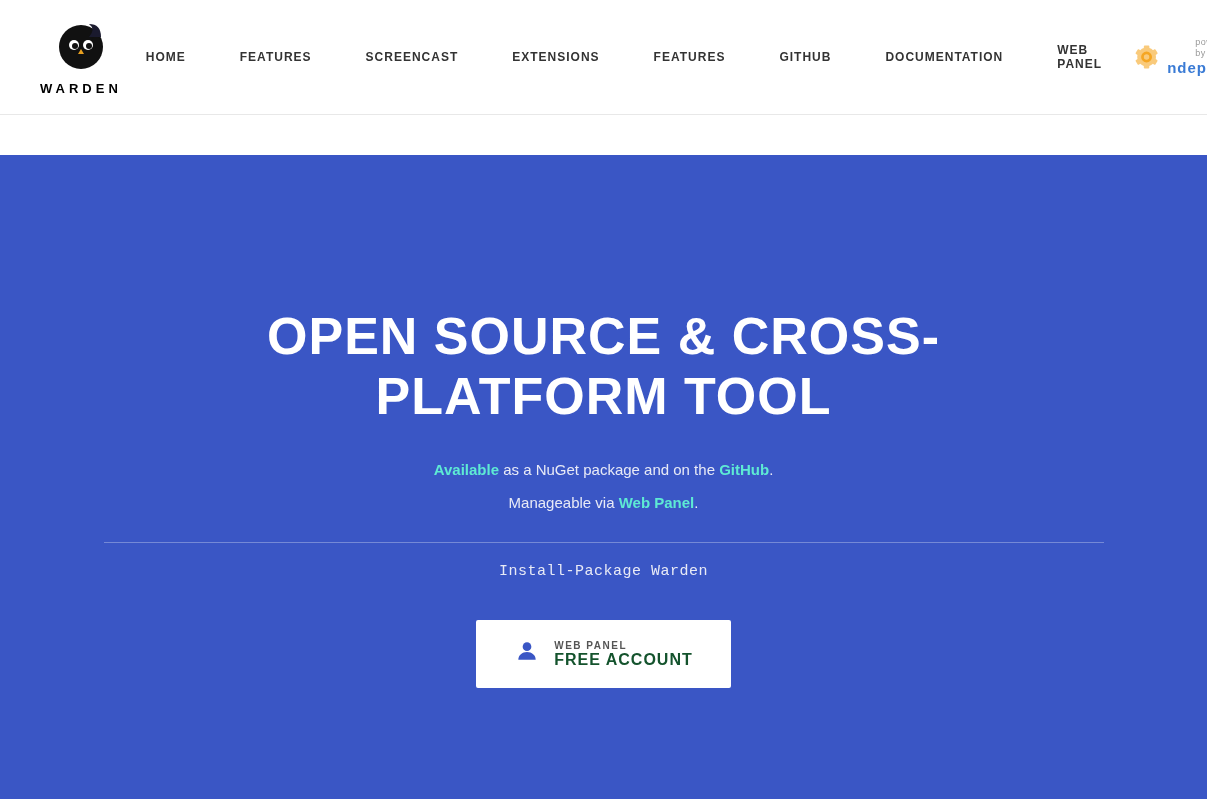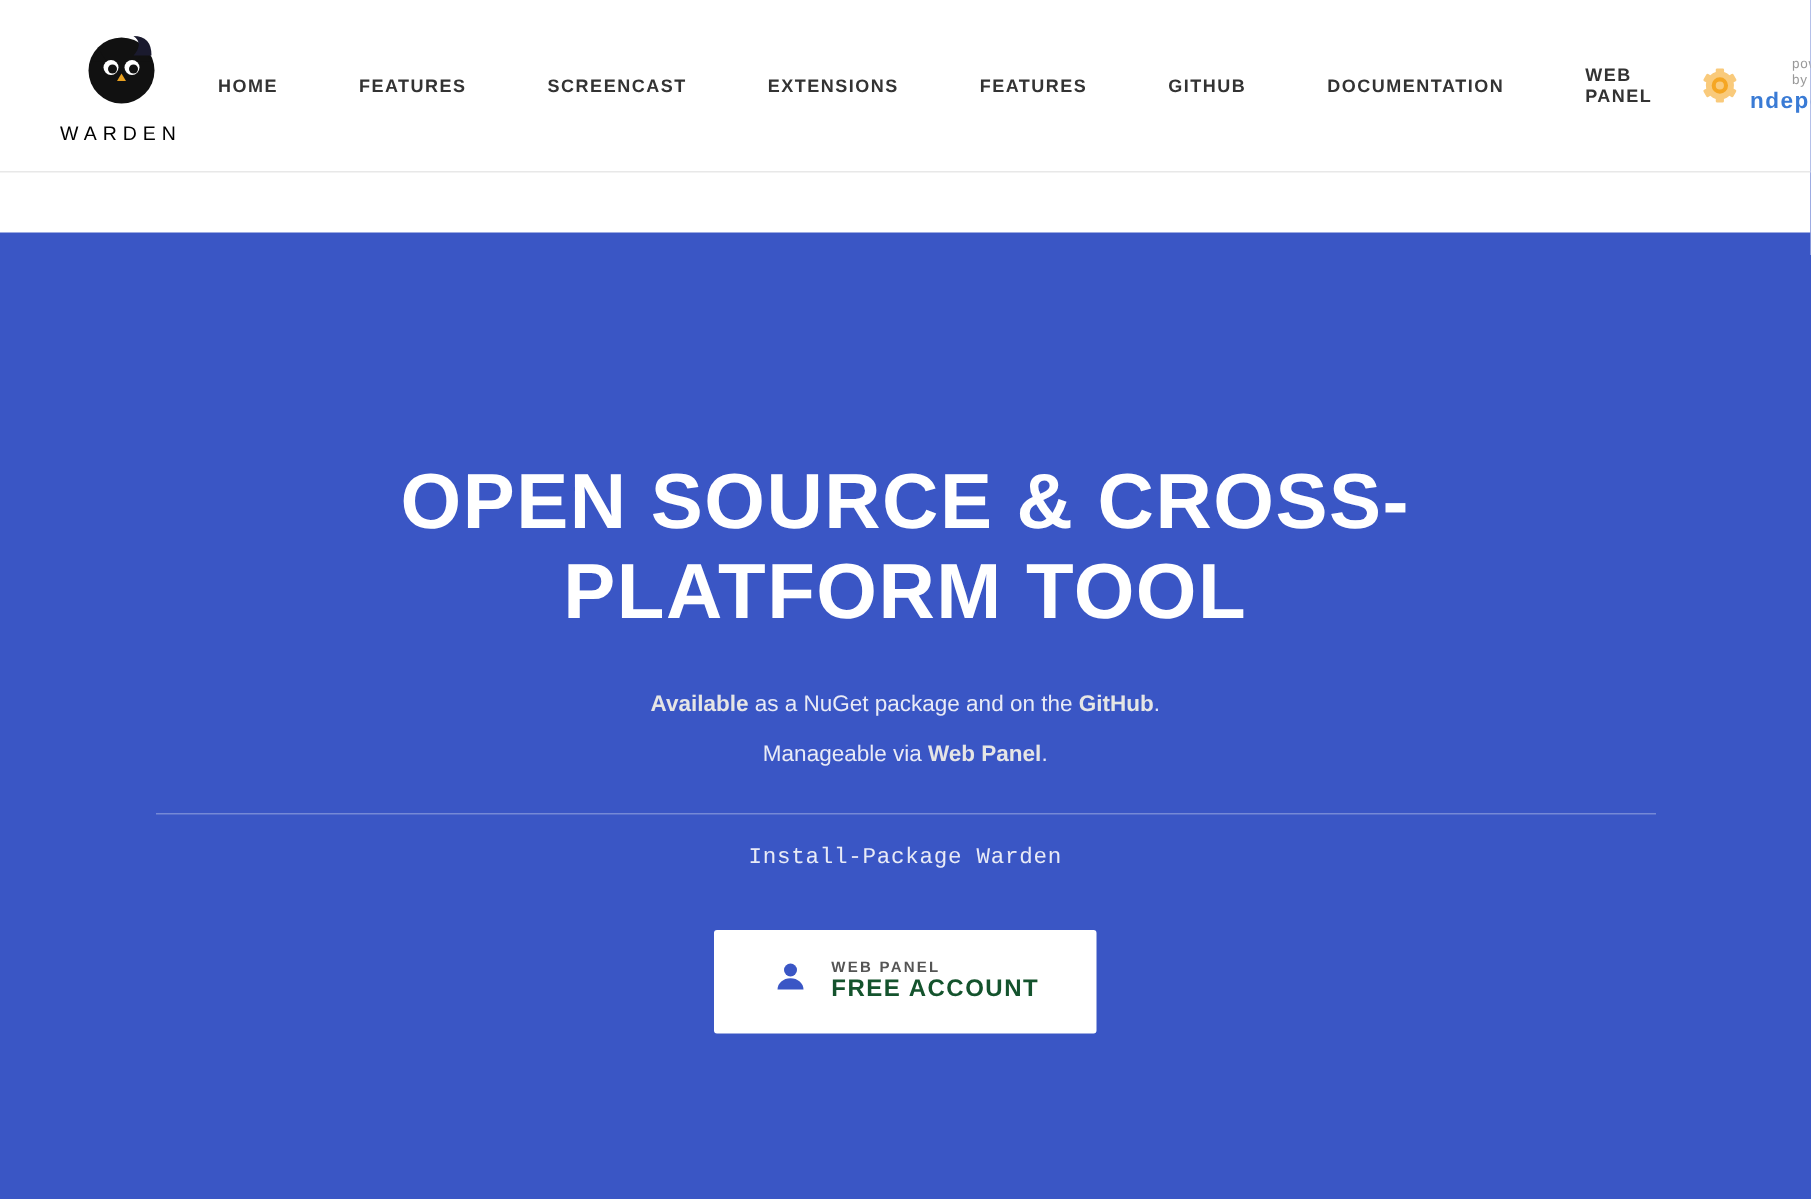--- a/index.html
+++ b/index.html
@@ -34,21 +34,21 @@
       margin-right: auto;
     }
 
     .logo-icon {
       width: 60px;
       height: 60px;
     }
 
     .logo-text {
       font-size: 13px;
-      font-weight: 400;
+      font-weight: 700;
       letter-spacing: 4px;
       color: #000;
       margin-top: 2px;
     }
 
     .nav {
       display: flex;
       align-items: center;
       gap: 30px;
       margin-right: 30px;
@@ -120,21 +120,21 @@
     }
 
     .hero-subtitle {
       color: #e8eaf6;
       font-size: 15px;
       line-height: 1.8;
       margin-bottom: 6px;
     }
 
     .hero-subtitle strong, .hero-subtitle b {
-      color: #e5e5e5;
+      color: #5eead4;
       font-weight: 700;
     }
 
     .hero-divider {
       width: 1000px;
       border: none;
       border-top: 1px solid rgba(255,255,255,0.3);
       margin: 20px auto;
     }
 

